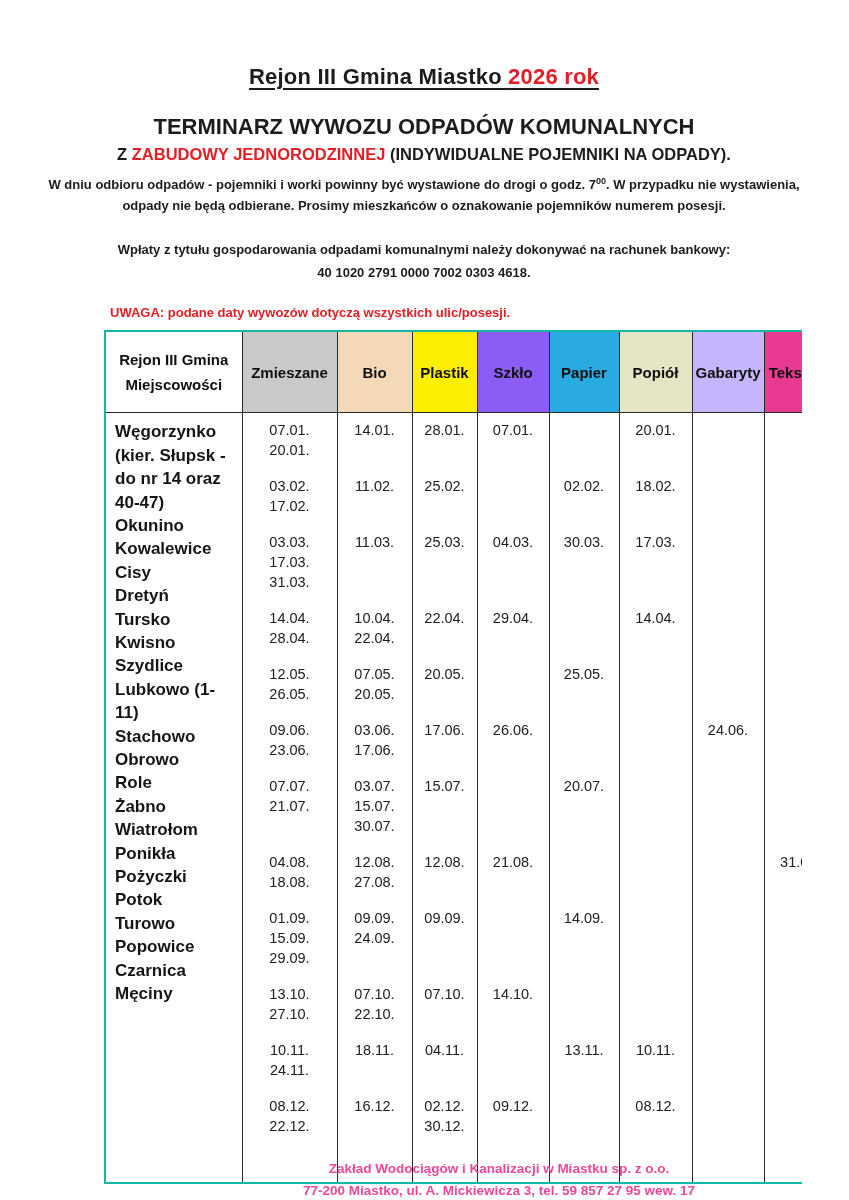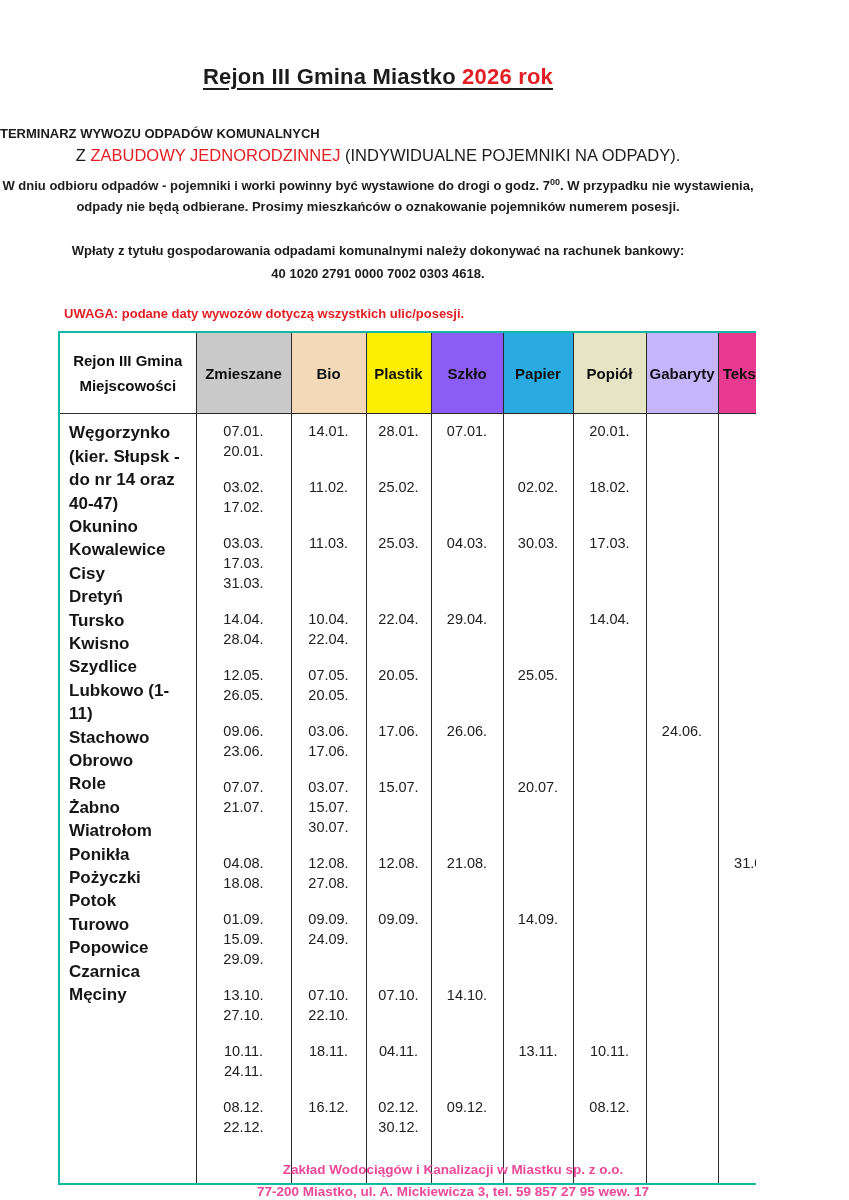--- a/index.html
+++ b/index.html
@@ -1,29 +1,29 @@
 <!DOCTYPE html>
 <html><head>
 <meta charset="utf-8">
 <style>
   html,body{margin:0;padding:0;background:#ffffff;}
   .doc{
     position:relative;width:756px;height:1200px;background:#ffffff;
-    font-family:"Liberation Sans",sans-serif;color:#1c1c1c;overflow:hidden;
+    font-family:"Liberation Sans",sans-serif;color:#1c1c1c;overflow:hidden;padding-left:46px;
   }
   .title{
     padding-top:64px;text-align:center;font-size:22px;font-weight:700;
     letter-spacing:.2px;
   }
   .title .und{
     text-decoration:underline;text-decoration-thickness:2px;text-underline-offset:4px;
   }
   .red{color:#e31e24;}
-  .h1{margin-top:36px;text-align:left;font-size:13px;font-weight:700;}
-  .h2{margin-top:5px;text-align:center;font-size:16.5px;font-weight:400;}
+  .h1{margin-top:24px;text-align:center;font-size:22px;font-weight:700;}
+  .h2{margin-top:5px;text-align:center;font-size:16.5px;font-weight:700;}
   .note{margin-top:7px;text-align:center;font-size:13px;font-weight:700;line-height:21px;}
   .note sup{font-size:9px;}
   .payment{margin-top:22px;text-align:center;font-size:13px;font-weight:700;line-height:23px;}
   .warning{margin-top:21px;margin-left:64px;font-size:13px;font-weight:700;color:#e31e24;}
   table.schedule{
     margin:10px 0 0 58px;border-collapse:collapse;width:732px;table-layout:fixed;
     border:2px solid #14b8a6;
   }
   table.schedule thead th{
     height:80px;border:1px solid #2a2a2a;font-weight:700;font-size:15px;

